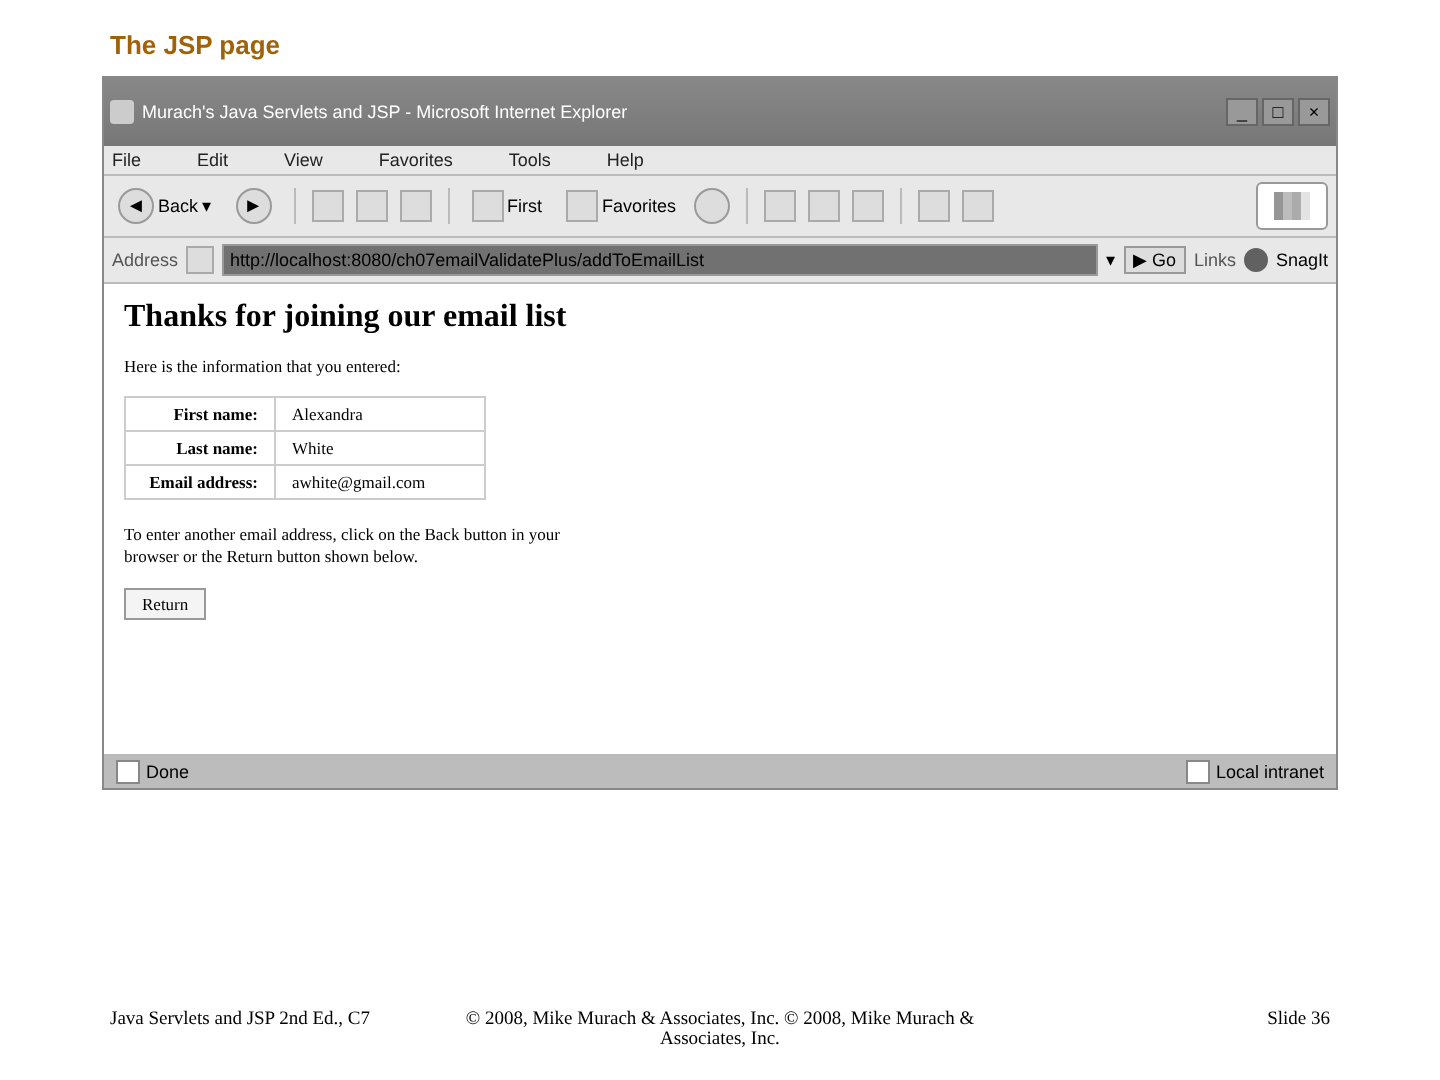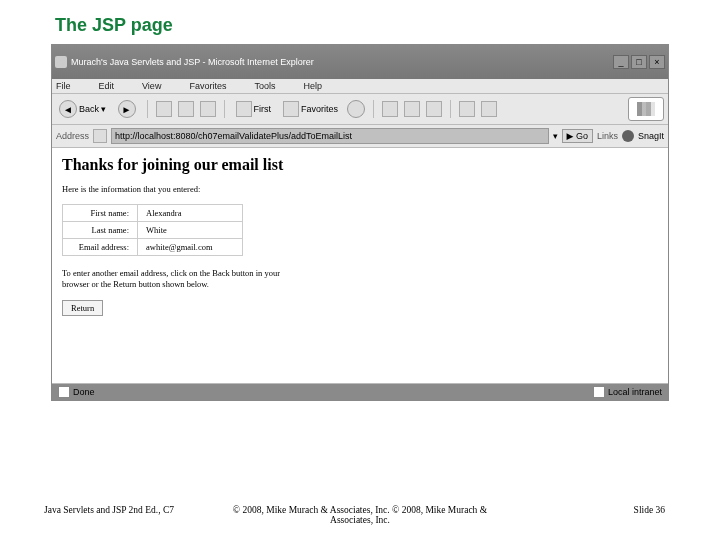--- a/index.html
+++ b/index.html
@@ -1,18 +1,18 @@
 <!DOCTYPE html>
 <html><head>
 <meta charset="utf-8">
 <style>
   * { box-sizing: border-box; margin: 0; padding: 0; }
   body { width: 720px; height: 540px; background: #fff; font-family: Arial, sans-serif; font-size: 9px; position: relative; }
   
-  .slide-title { color: #15803d; font-size: 18px; font-weight: bold; margin: 15px 0 8px 55px; }
+  .slide-title { color: #a16207; font-size: 13px; font-weight: bold; margin: 15px 0 8px 55px; }
   
   .browser { width: 618px; margin-left: 51px; border: 1px solid #888; background: #e8e8e8; filter: grayscale(100%); }
   
   .titlebar { background: linear-gradient(#888, #777); height: 34px; display: flex; align-items: center; padding: 0 3px; color: #fff; font-size: 9px; }
   .titlebar .ie-icon { width: 12px; height: 12px; background: #ccc; border-radius: 2px; margin-right: 4px; display: inline-block; }
   .titlebar .title-text { flex: 1; }
   .titlebar .winbtns { display: flex; gap: 2px; }
   .titlebar .winbtn { width: 16px; height: 14px; background: #999; border: 1px solid #666; display: flex; align-items: center; justify-content: center; font-size: 9px; color: #000; }
   
   .menubar { background: #ece9d8; border-bottom: 1px solid #bbb; padding: 2px 4px; display: flex; gap: 28px; font-size: 9px; }
@@ -22,44 +22,44 @@
   .tbtn { display: flex; align-items: center; gap: 2px; padding: 1px 3px; }
   .circ { width: 18px; height: 18px; border-radius: 50%; background: #ddd; border: 1px solid #999; display: inline-flex; align-items: center; justify-content: center; font-size: 10px; }
   .sep { width: 1px; height: 18px; background: #bbb; margin: 0 2px; }
   .sq { width: 16px; height: 16px; background: #ddd; border: 1px solid #aaa; }
   .toolbar-right { margin-left: auto; width: 36px; height: 24px; background: #fff; border: 1px solid #999; border-radius: 3px; display: flex; align-items: center; justify-content: center; }
   .flag { width: 18px; height: 14px; background: linear-gradient(90deg,#c00 0 25%,#0a0 25% 50%,#06c 50% 75%,#fc0 75% 100%); opacity: 0.5; }
   
   .addressbar { background: #ece9d8; border-bottom: 1px solid #bbb; padding: 3px 4px; display: flex; align-items: center; gap: 4px; font-size: 9px; }
   .addr-label { color: #555; text-align: right; }
   .addr-icon { width: 14px; height: 14px; background: #ddd; border: 1px solid #aaa; }
-  .addr-input { flex: 1; background: #f0abfc; border: 1px solid #999; padding: 1px 3px; font-size: 9px; height: 16px; }
+  .addr-input { flex: 1; background: #ec4899; border: 1px solid #999; padding: 1px 3px; font-size: 9px; height: 16px; }
   .go-btn { padding: 1px 4px; border: 1px solid #999; background: #ddd; font-size: 9px; }
   .snagit { width: 12px; height: 12px; background: #c44; border-radius: 50%; display: inline-block; }
   
   .content { background: #fff; padding: 8px 10px; min-height: 235px; font-family: Georgia, serif; }
   .content h1 { font-size: 16px; font-weight: bold; margin-bottom: 10px; }
   .content .intro { font-size: 8.5px; margin-bottom: 10px; }
   
   table.info { border-collapse: collapse; margin-bottom: 12px; }
   table.info td { border: 1px solid #ccc; padding: 3px 8px; font-size: 8.5px; }
-  table.info td.lbl { text-align: right; width: 75px; }
+  table.info td.lbl { text-align: right; width: 75px; font-weight: bold; }
   table.info td.val { width: 105px; text-align: left; }
   
   .instr { font-size: 8.5px; width: 230px; margin-bottom: 10px; line-height: 1.3; }
   .return-btn { border: 1px solid #999; background: #f4f4f4; padding: 2px 8px; font-size: 8.5px; font-family: Georgia, serif; }
   .copyright { font-size: 8px; margin-top: 14px; color: #333; }
   
-  .statusbar { background: #0ea5e9; border-top: 1px solid #bbb; padding: 2px 6px; display: flex; align-items: center; font-size: 9px; }
+  .statusbar { background: #f9a8d4; border-top: 1px solid #bbb; padding: 2px 6px; display: flex; align-items: center; font-size: 9px; }
   .status-left { display: flex; align-items: center; gap: 3px; }
   .status-right { margin-left: auto; display: flex; align-items: center; gap: 3px; }
   .doc-icon { width: 12px; height: 12px; background: #fff; border: 1px solid #888; }
   
   .footer { position: absolute; bottom: 25px; left: 0; width: 720px; display: flex; font-size: 9.5px; font-family: "Times New Roman", serif; }
-  .footer .left { margin-left: 44px; }
+  .footer .left { margin-left: 55px; }
   .footer .center { position: absolute; left: 50%; transform: translateX(-50%); text-align: center; width: 260px; }
   .footer .right { margin-left: auto; margin-right: 55px; }
 </style>
 </head>
 <body>
 
 <div class="slide-title">The JSP page</div>
 
 <div class="browser">
 

